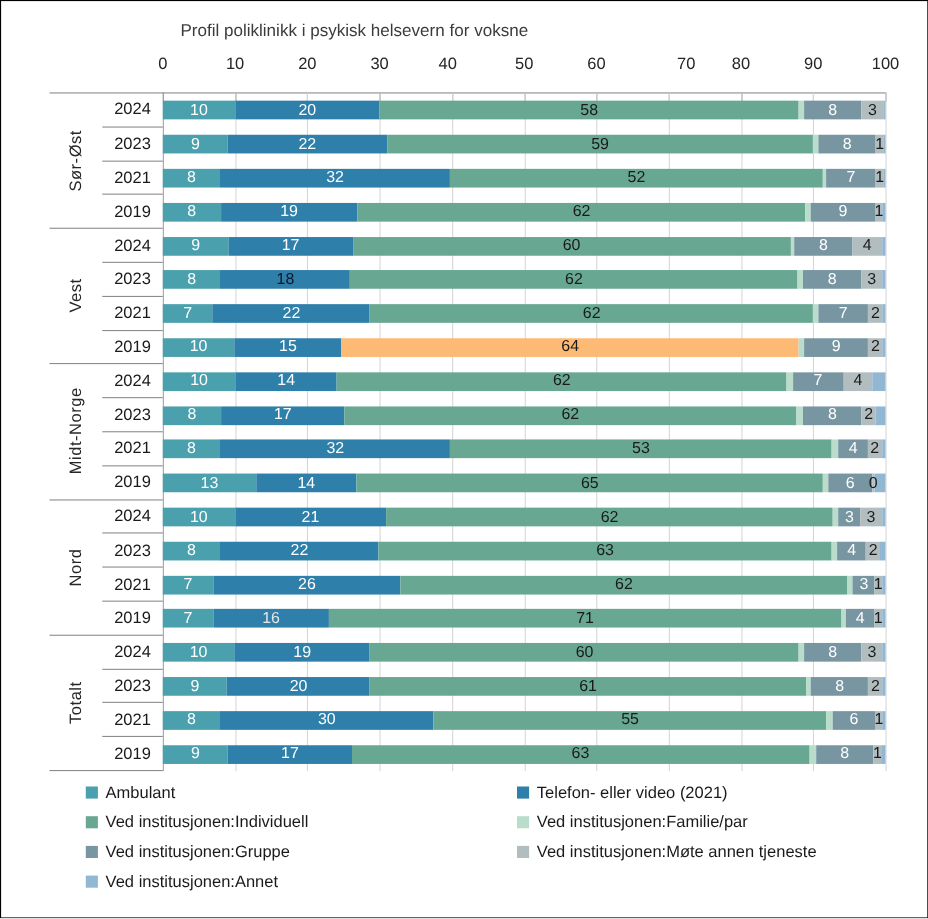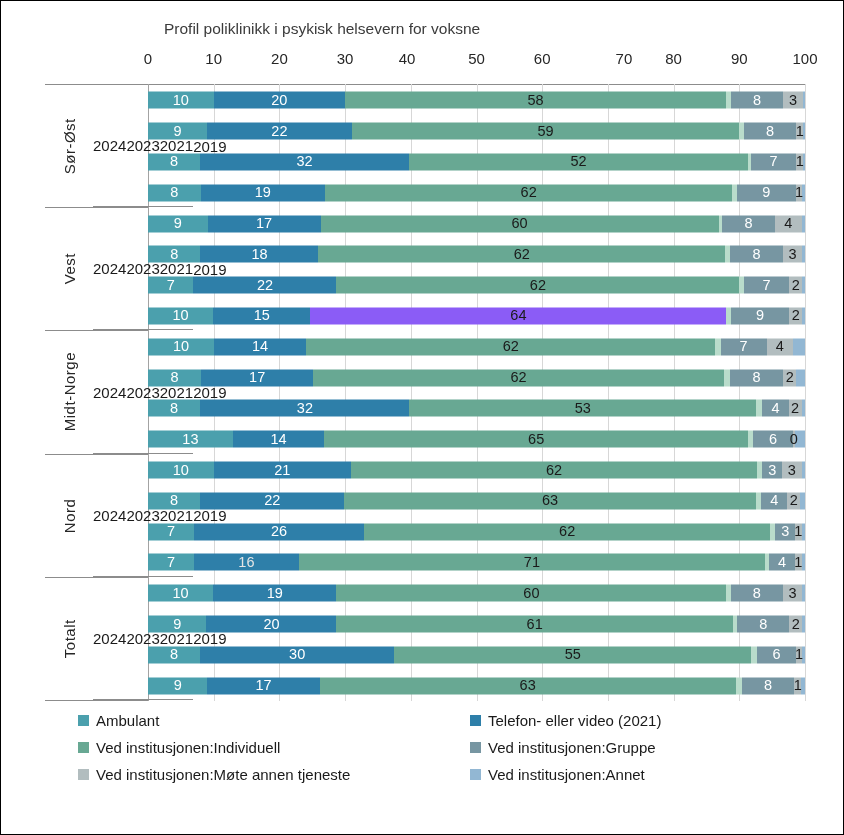--- a/index.html
+++ b/index.html
@@ -12,21 +12,21 @@
   .tick-mark { position:absolute; top:84px; width:1px; height:8px; background:#8c8c8c; }
   .gridline { position:absolute; top:84px; height:617px; width:1px; background:#d7d7d7; z-index:0; }
   .gridline.zero { background:#a3a3a3; }
 
   .groups { position:absolute; left:45px; top:85px; width:760px; height:616px; display:flex; flex-direction:column; z-index:2; }
   .group { flex:1; display:flex; }
   .group-left { width:103px; display:flex; border-bottom:1px solid #8c8c8c; box-sizing:border-box; }
   .group-label-cell { width:48px; position:relative; }
   .group-label { position:absolute; inset:0; display:flex; align-items:center; justify-content:center;
                  writing-mode:vertical-rl; transform:rotate(180deg); font-size:15px; color:#262626; letter-spacing:0.5px; }
-  .year-col { width:55px; display:flex; flex-direction:row; }
+  .year-col { width:55px; display:flex; flex-direction:column; }
   .year-cell { flex:1; display:flex; align-items:center; justify-content:center; font-size:15px; color:#1a1a1a;
                border-bottom:1px solid #8c8c8c; box-sizing:border-box; }
   .year-cell:last-child { border-bottom:none; }
   .bars-col { flex:1; display:flex; flex-direction:column; }
   .bar-row { flex:1; position:relative; }
   .bar { position:absolute; left:0; right:0; top:50%; transform:translateY(-50%); height:17px; display:flex; }
   .seg { position:relative; height:100%; }
   .seg-label { position:absolute; left:50%; top:50%; transform:translate(-50%,-50%); font-size:14.5px;
                white-space:nowrap; z-index:3; line-height:1; }
 
@@ -211,21 +211,21 @@
               </div>
               <div class="seg" style="width: 0.505051%; background: rgb(146, 183, 211);"></div>
             </div>
           </div>
           <div class="bar-row">
             <div class="bar">
               <div class="seg" style="width: 7.98403%; background: rgb(75, 160, 173);">
                 <div class="seg-label" style="color: rgb(255, 255, 255);">8</div>
               </div>
               <div class="seg" style="width: 17.9641%; background: rgb(46, 127, 169);">
-                <div class="seg-label" style="color: #ffffff;">18</div>
+                <div class="seg-label" style="color: #0f172a;">18</div>
               </div>
               <div class="seg" style="width: 61.8762%; background: rgb(104, 168, 147);">
                 <div class="seg-label" style="color: rgb(26, 26, 26);">62</div>
               </div>
               <div class="seg" style="width: 0.798403%; background: rgb(185, 220, 203);"></div>
               <div class="seg" style="width: 7.98403%; background: rgb(119, 150, 162);">
                 <div class="seg-label" style="color: rgb(255, 255, 255);">8</div>
               </div>
               <div class="seg" style="width: 2.99401%; background: rgb(178, 189, 191);">
                 <div class="seg-label" style="color: rgb(26, 26, 26);">3</div>
@@ -255,21 +255,21 @@
             </div>
           </div>
           <div class="bar-row">
             <div class="bar">
               <div class="seg" style="width: 9.8912%; background: rgb(75, 160, 173);">
                 <div class="seg-label" style="color: rgb(255, 255, 255);">10</div>
               </div>
               <div class="seg" style="width: 14.8368%; background: rgb(46, 127, 169);">
                 <div class="seg-label" style="color: rgb(255, 255, 255);">15</div>
               </div>
-              <div class="seg" style="width: 63.3037%; background: #8b5cf6;">
+              <div class="seg" style="width: 63.3037%; background: #fdba74;">
                 <div class="seg-label" style="color: rgb(26, 26, 26);">64</div>
               </div>
               <div class="seg" style="width: 0.692384%; background: rgb(185, 220, 203);"></div>
               <div class="seg" style="width: 8.90208%; background: rgb(119, 150, 162);">
                 <div class="seg-label" style="color: rgb(255, 255, 255);">9</div>
               </div>
               <div class="seg" style="width: 1.97824%; background: rgb(178, 189, 191);">
                 <div class="seg-label" style="color: rgb(26, 26, 26);">2</div>
               </div>
               <div class="seg" style="width: 0.395648%; background: rgb(146, 183, 211);"></div>
@@ -582,20 +582,24 @@
       </div>
       <div class="legend-item">
         <div class="legend-swatch" style="background: rgb(46, 127, 169);"></div>
         <div class="legend-label">Telefon- eller video (2021)</div>
       </div>
       <div class="legend-item">
         <div class="legend-swatch" style="background: rgb(104, 168, 147);"></div>
         <div class="legend-label">Ved institusjonen:Individuell</div>
       </div>
       <div class="legend-item">
+        <div class="legend-swatch" style="background: rgb(185, 220, 203);"></div>
+        <div class="legend-label">Ved institusjonen:Familie/par</div>
+      </div>
+      <div class="legend-item">
         <div class="legend-swatch" style="background: rgb(119, 150, 162);"></div>
         <div class="legend-label">Ved institusjonen:Gruppe</div>
       </div>
       <div class="legend-item">
         <div class="legend-swatch" style="background: rgb(178, 189, 191);"></div>
         <div class="legend-label">Ved institusjonen:Møte annen tjeneste</div>
       </div>
       <div class="legend-item">
         <div class="legend-swatch" style="background: rgb(146, 183, 211);"></div>
         <div class="legend-label">Ved institusjonen:Annet</div>

